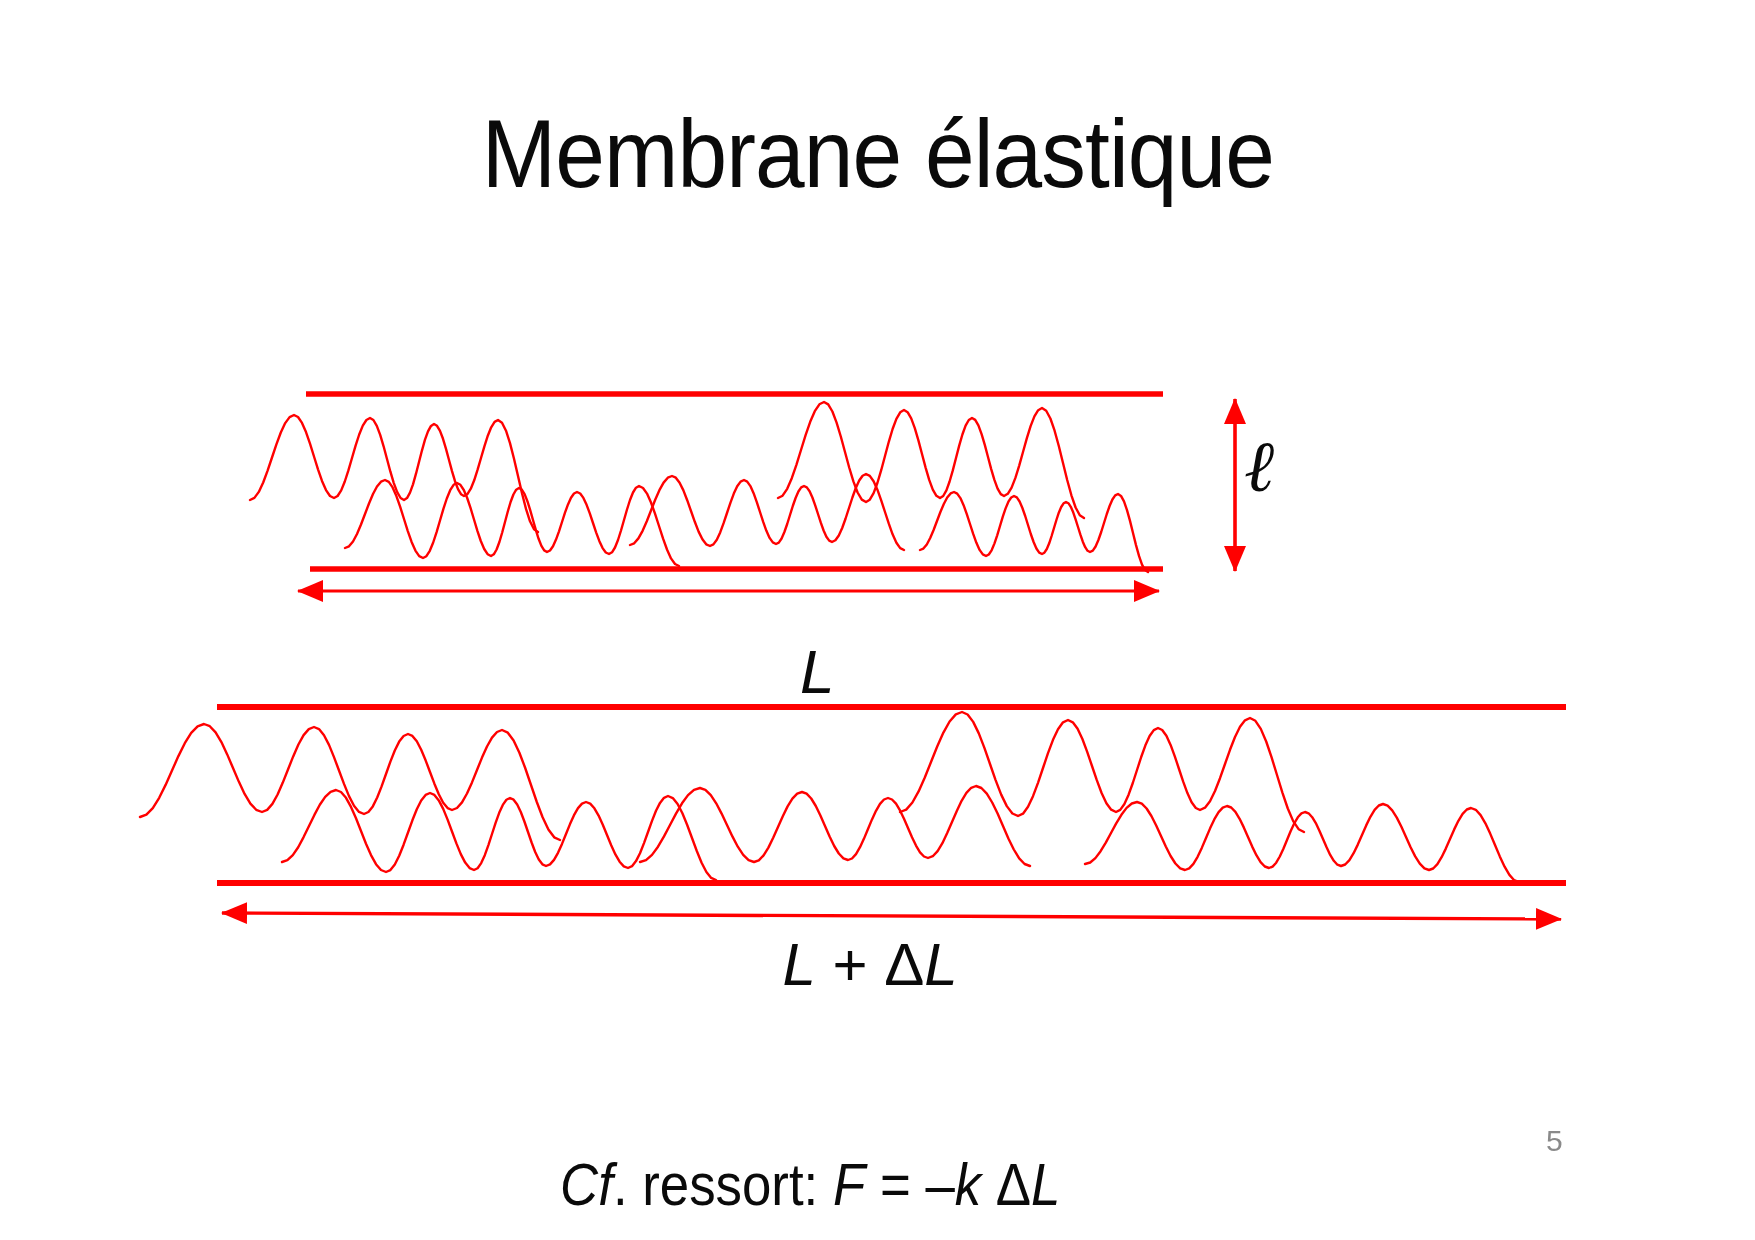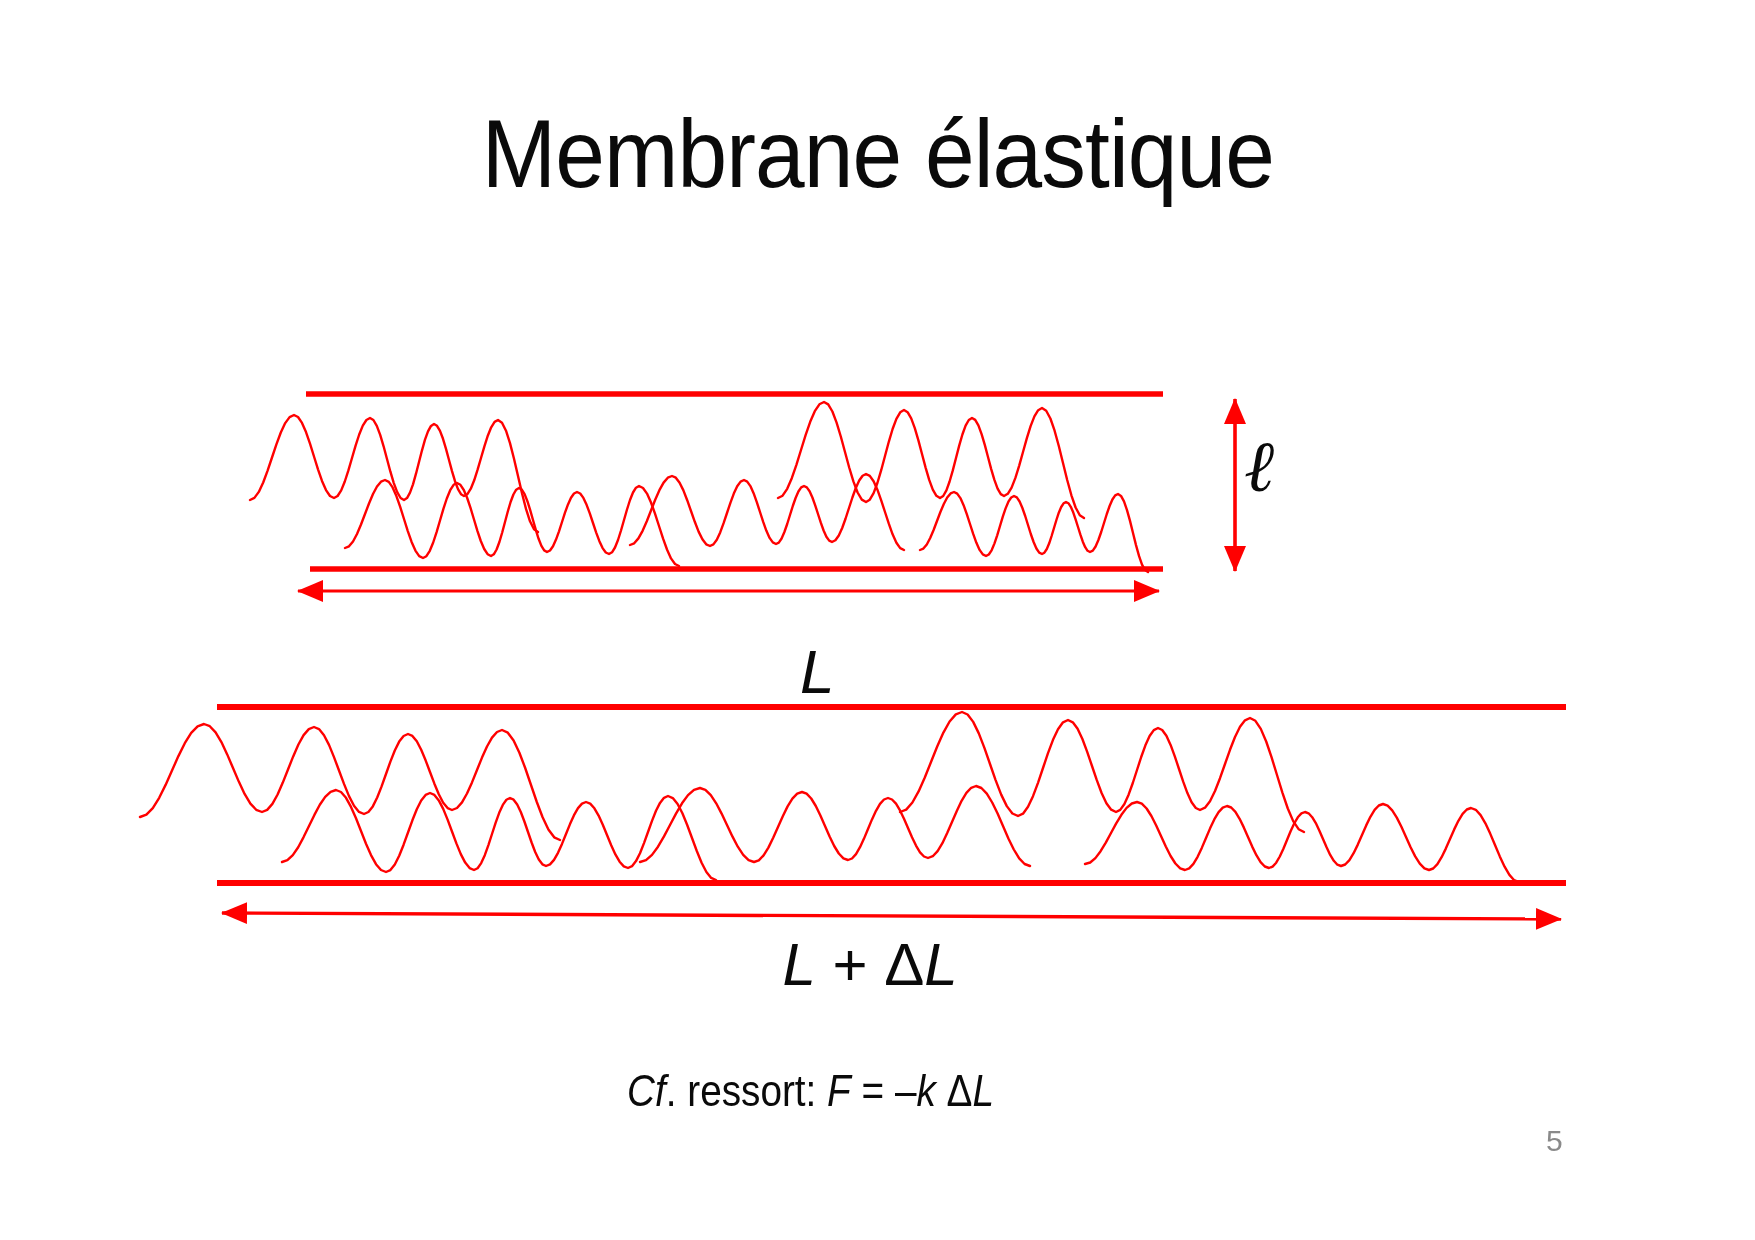--- a/index.html
+++ b/index.html
@@ -21,21 +21,21 @@
   .boundary{stroke:var(--red);stroke-linecap:butt;}
   .fiber{stroke:var(--red);fill:none;stroke-width:2.4;stroke-linecap:round;stroke-linejoin:round;}
   .dim-arrow{stroke:var(--red);fill:none;}
   .ah{fill:var(--red);}
   #label-L{left:800px;top:636px;font-size:62px;font-style:italic;color:var(--ink);}
   #label-ell{
     left:1244px;top:424px;font-size:72px;color:var(--ink);
     font-family:"DejaVu Serif", serif;font-style:italic;
   }
   #label-LdL{left:650px;top:930px;width:440px;text-align:center;font-size:60px;color:var(--ink);white-space:nowrap;}
-  #caption{left:430px;top:1066px;width:760px;text-align:center;font-size:44px;color:var(--ink);white-space:nowrap;}
+  #caption{left:430px;top:1150px;width:760px;text-align:center;font-size:60px;color:var(--ink);white-space:nowrap;}
   #caption>span{display:inline-block;transform:scaleX(.88);transform-origin:50% 50%;}
   .it{font-style:italic;}
   #page-number{left:1546px;top:1124px;font-size:30px;color:var(--pg);}
 </style>
 </head>
 <body>
 
 <div class="abs" id="title">
   <span>Membrane élastique</span>
 </div>

